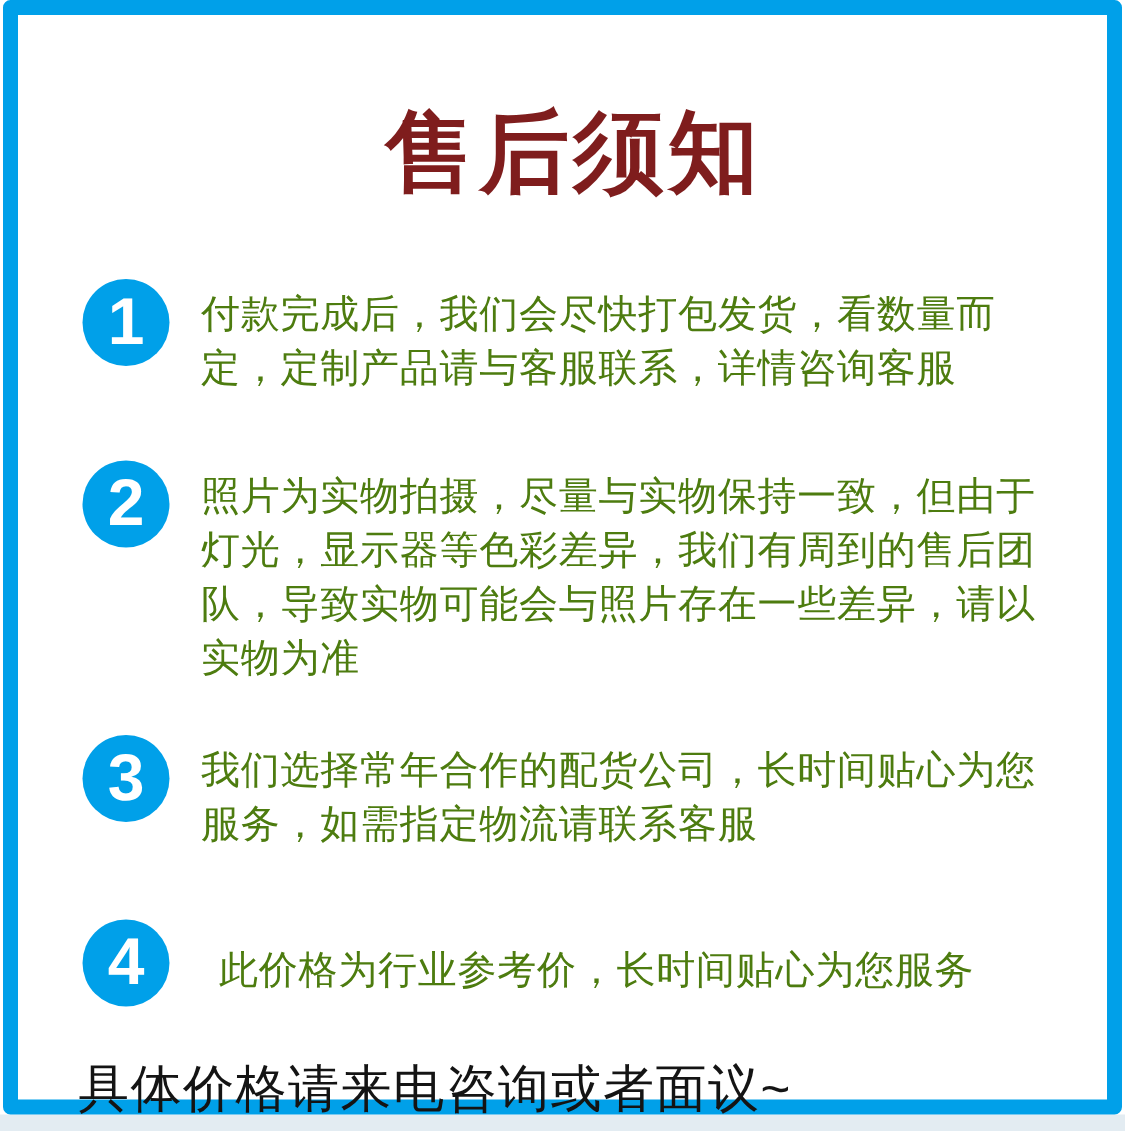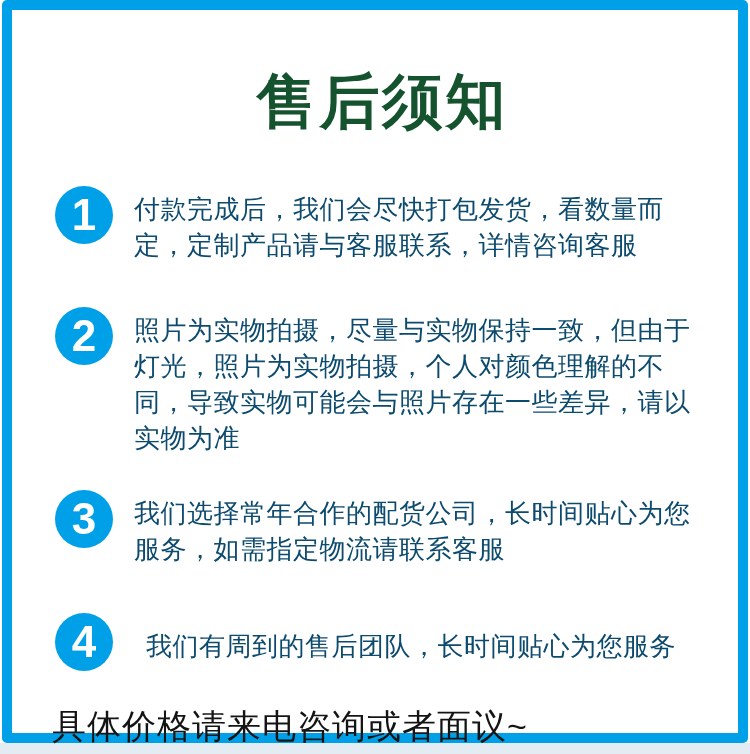--- a/index.html
+++ b/index.html
@@ -35,21 +35,21 @@
     box-sizing: border-box;
     padding: 0 28px 0 43px;
   }
   .title {
     margin-top: 58px;
     text-align: center;
     font-size: 60px;
     line-height: 68px;
     font-weight: bold;
     letter-spacing: 3px;
-    color: #14532d;
+    color: #7f1d1d;
   }
   .items {
     margin-top: 50px;
   }
   .item {
     display: flex;
     align-items: flex-start;
   }
   .item-1 { margin-bottom: 44px; }
   .item-2 { margin-bottom: 34px; }
@@ -66,21 +66,21 @@
     font-weight: bold;
     display: flex;
     align-items: center;
     justify-content: center;
     margin-right: 21px;
   }
   .item-text {
     font-size: 26px;
     line-height: 36px;
     letter-spacing: 0.5px;
-    color: #0c4a6e;
+    color: #4d7c0f;
     padding-top: 5px;
     max-width: 580px;
   }
   .item-4 .item-text {
     padding-top: 15px;
     padding-left: 12px;
   }
   .reminder {
     margin-top: 6px;
     margin-left: -3px;
@@ -103,31 +103,31 @@
 
       <div class="items">
 
         <div class="item item-1">
           <div class="num-circle">1</div>
           <div class="item-text">付款完成后，我们会尽快打包发货，看数量而定，定制产品请与客服联系，详情咨询客服</div>
         </div>
 
         <div class="item item-2">
           <div class="num-circle">2</div>
-          <div class="item-text">照片为实物拍摄，尽量与实物保持一致，但由于灯光，照片为实物拍摄，个人对颜色理解的不同，导致实物可能会与照片存在一些差异，请以实物为准</div>
+          <div class="item-text">照片为实物拍摄，尽量与实物保持一致，但由于灯光，显示器等色彩差异，我们有周到的售后团队，导致实物可能会与照片存在一些差异，请以实物为准</div>
         </div>
 
         <div class="item item-3">
           <div class="num-circle">3</div>
           <div class="item-text">我们选择常年合作的配货公司，长时间贴心为您服务，如需指定物流请联系客服</div>
         </div>
 
         <div class="item item-4">
           <div class="num-circle">4</div>
-          <div class="item-text">我们有周到的售后团队，长时间贴心为您服务</div>
+          <div class="item-text">此价格为行业参考价，长时间贴心为您服务</div>
         </div>
 
       </div>
 
       <div class="reminder">
         <div>具体价格请来电咨询或者面议~</div>
       </div>
 
     </div>
   </div>

